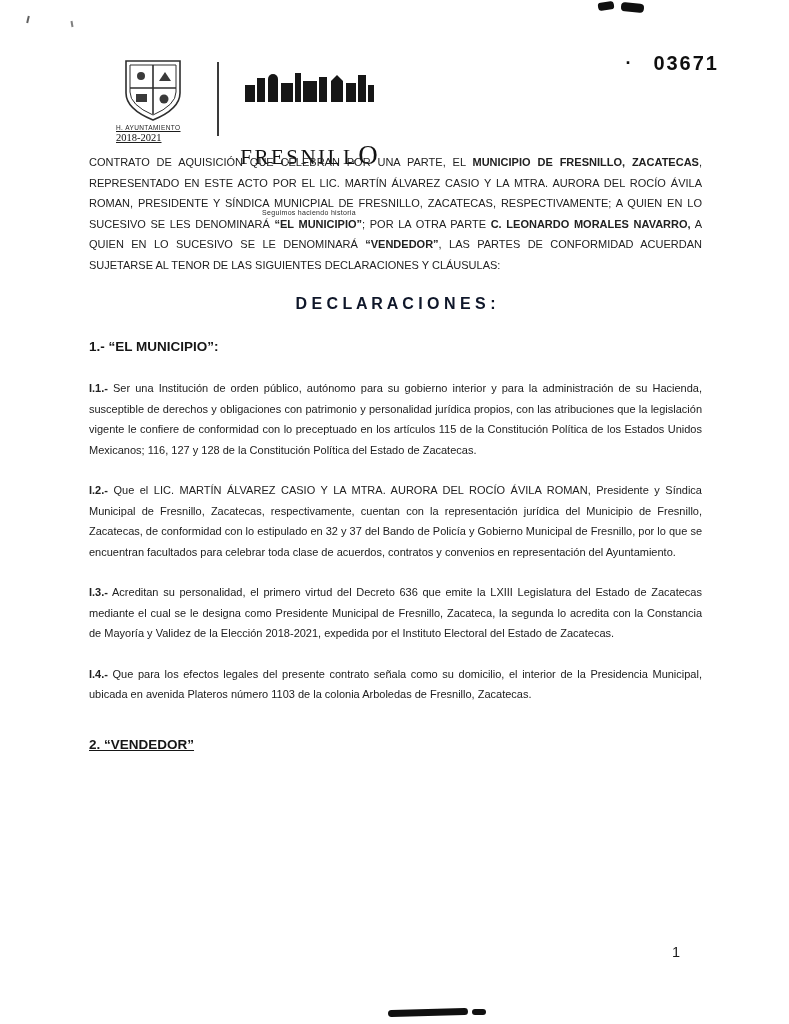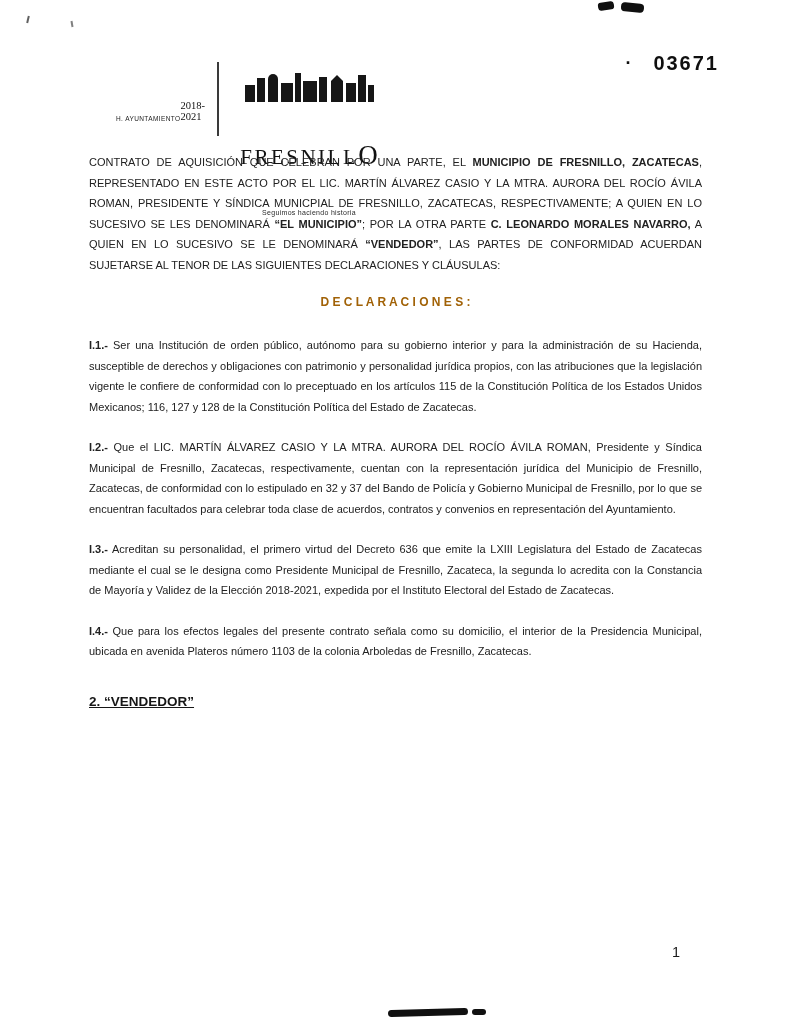--- a/index.html
+++ b/index.html
@@ -41,21 +41,21 @@
 
   
   .letterhead {
     position: absolute;
     top: 58px;
     left: 116px;
     display: flex;
     align-items: flex-start;
     gap: 17px;
   }
-  .crest { display: flex; flex-direction: row; align-items: flex-end; width: 84px; }
+  .crest { display: flex; flex-direction: column; align-items: flex-start; width: 84px; text-decoration: underline; }
   .crest-cap1 { font-size: 6.5px; letter-spacing: .4px; color: #222; margin-top: 2px; white-space: nowrap; }
   .crest-cap2 { font-family: "Liberation Serif", serif; font-size: 10.5px; color: #101010; margin-top: 1px; }
   .hdr-divider { width: 2px; height: 74px; background: #3a3a3a; margin-top: 4px; }
   .brand { display: flex; flex-direction: column; align-items: center; padding-top: 10px; width: 146px; gap: 39px; }
   .brand-name {
     font-family: "Liberation Serif", serif;
     font-size: 21px;
     letter-spacing: 2.5px;
     color: #121212;
     line-height: 1;
@@ -76,22 +76,22 @@
     font-size: 11px;
     line-height: 20.5px;
     text-align: justify;
     color: #212121;
     margin-bottom: 20px;
   }
   .para span.b { font-weight: 700; }
   .heading-center {
     text-align: center;
     font-weight: 700;
-    font-size: 12px;
-    color: #a16207;
+    font-size: 16px;
+    color: #0f172a;
     margin: 6px 0 26px;
   }
   .heading-left {
     font-weight: 700;
     font-size: 13.5px;
     color: #161616;
     margin-bottom: 24px;
   }
   .section2 { margin-top: 32px; text-decoration: underline; }
 
@@ -162,20 +162,21 @@
       <div class="brand-name"><span>FRESNILL</span><span class="bigO">O</span></div>
       <div class="brand-tagline">Seguimos haciendo historia</div>
     </div>
   </div>
 
   <div class="content">
     <p class="para"><span>CONTRATO DE AQUISICIÓN QUE CELEBRAN POR UNA PARTE, EL </span><span class="b">MUNICIPIO DE FRESNILLO, ZACATECAS</span><span>, REPRESENTADO EN ESTE ACTO POR EL LIC. MARTÍN ÁLVAREZ CASIO Y LA MTRA. AURORA DEL ROCÍO ÁVILA ROMAN, PRESIDENTE Y SÍNDICA MUNICPIAL DE FRESNILLO, ZACATECAS, RESPECTIVAMENTE; A QUIEN EN LO SUCESIVO SE LES DENOMINARÁ </span><span class="b">“EL MUNICIPIO”</span><span>; POR LA OTRA PARTE </span><span class="b">C. LEONARDO MORALES NAVARRO,</span><span> A QUIEN EN LO SUCESIVO SE LE DENOMINARÁ </span><span class="b">“VENDEDOR”</span><span>, LAS PARTES DE CONFORMIDAD ACUERDAN SUJETARSE AL TENOR DE LAS SIGUIENTES DECLARACIONES Y CLÁUSULAS:</span></p>
 
     <p class="heading-center">D E C L A R A C I O N E S :</p>
 
+    <p class="heading-left">1.- “EL MUNICIPIO”:</p>
 
     <p class="para"><span class="b">I.1.-</span><span> Ser una Institución de orden público, autónomo para su gobierno interior y para la administración de su Hacienda, susceptible de derechos y obligaciones con patrimonio y personalidad jurídica propios, con las atribuciones que la legislación vigente le confiere de conformidad con lo preceptuado en los artículos 115 de la Constitución Política de los Estados Unidos Mexicanos; 116, 127 y 128 de la Constitución Política del Estado de Zacatecas.</span></p>
     <p class="para"><span class="b">I.2.-</span><span> Que el LIC. MARTÍN ÁLVAREZ CASIO Y LA MTRA. AURORA DEL ROCÍO ÁVILA ROMAN, Presidente y Síndica Municipal de Fresnillo, Zacatecas, respectivamente, cuentan con la representación jurídica del Municipio de Fresnillo, Zacatecas, de conformidad con lo estipulado en 32 y 37 del Bando de Policía y Gobierno Municipal de Fresnillo, por lo que se encuentran facultados para celebrar toda clase de acuerdos, contratos y convenios en representación del Ayuntamiento.</span></p>
     <p class="para"><span class="b">I.3.-</span><span> Acreditan su personalidad, el primero virtud del Decreto 636 que emite la LXIII Legislatura del Estado de Zacatecas mediante el cual se le designa como Presidente Municipal de Fresnillo, Zacateca, la segunda lo acredita con la Constancia de Mayoría y Validez de la Elección 2018-2021, expedida por el Instituto Electoral del Estado de Zacatecas.</span></p>
     <p class="para"><span class="b">I.4.-</span><span> Que para los efectos legales del presente contrato señala como su domicilio, el interior de la Presidencia Municipal, ubicada en avenida Plateros número 1103 de la colonia Arboledas de Fresnillo, Zacatecas.</span></p>
 
     <p class="heading-left section2">2. “VENDEDOR”</p>
   </div>
 
   <div class="page-number">1</div>

